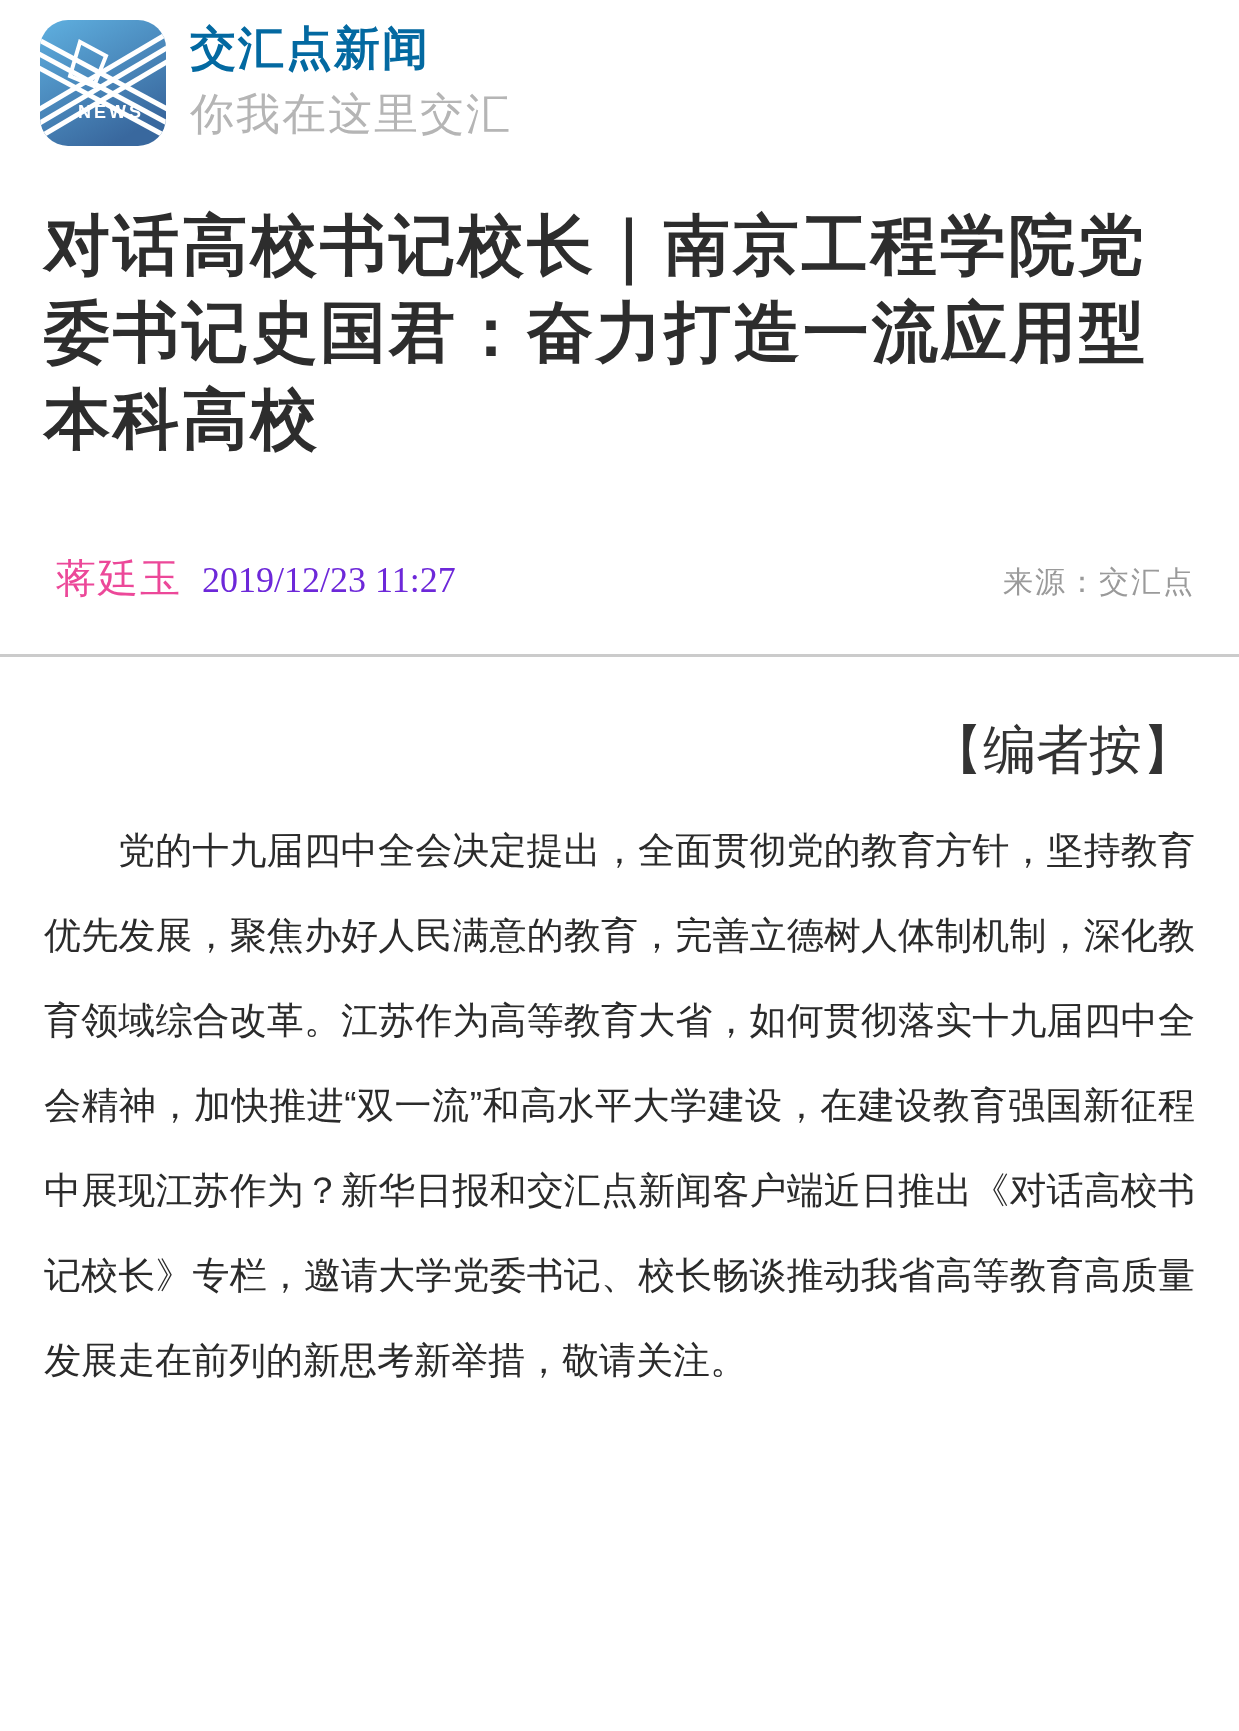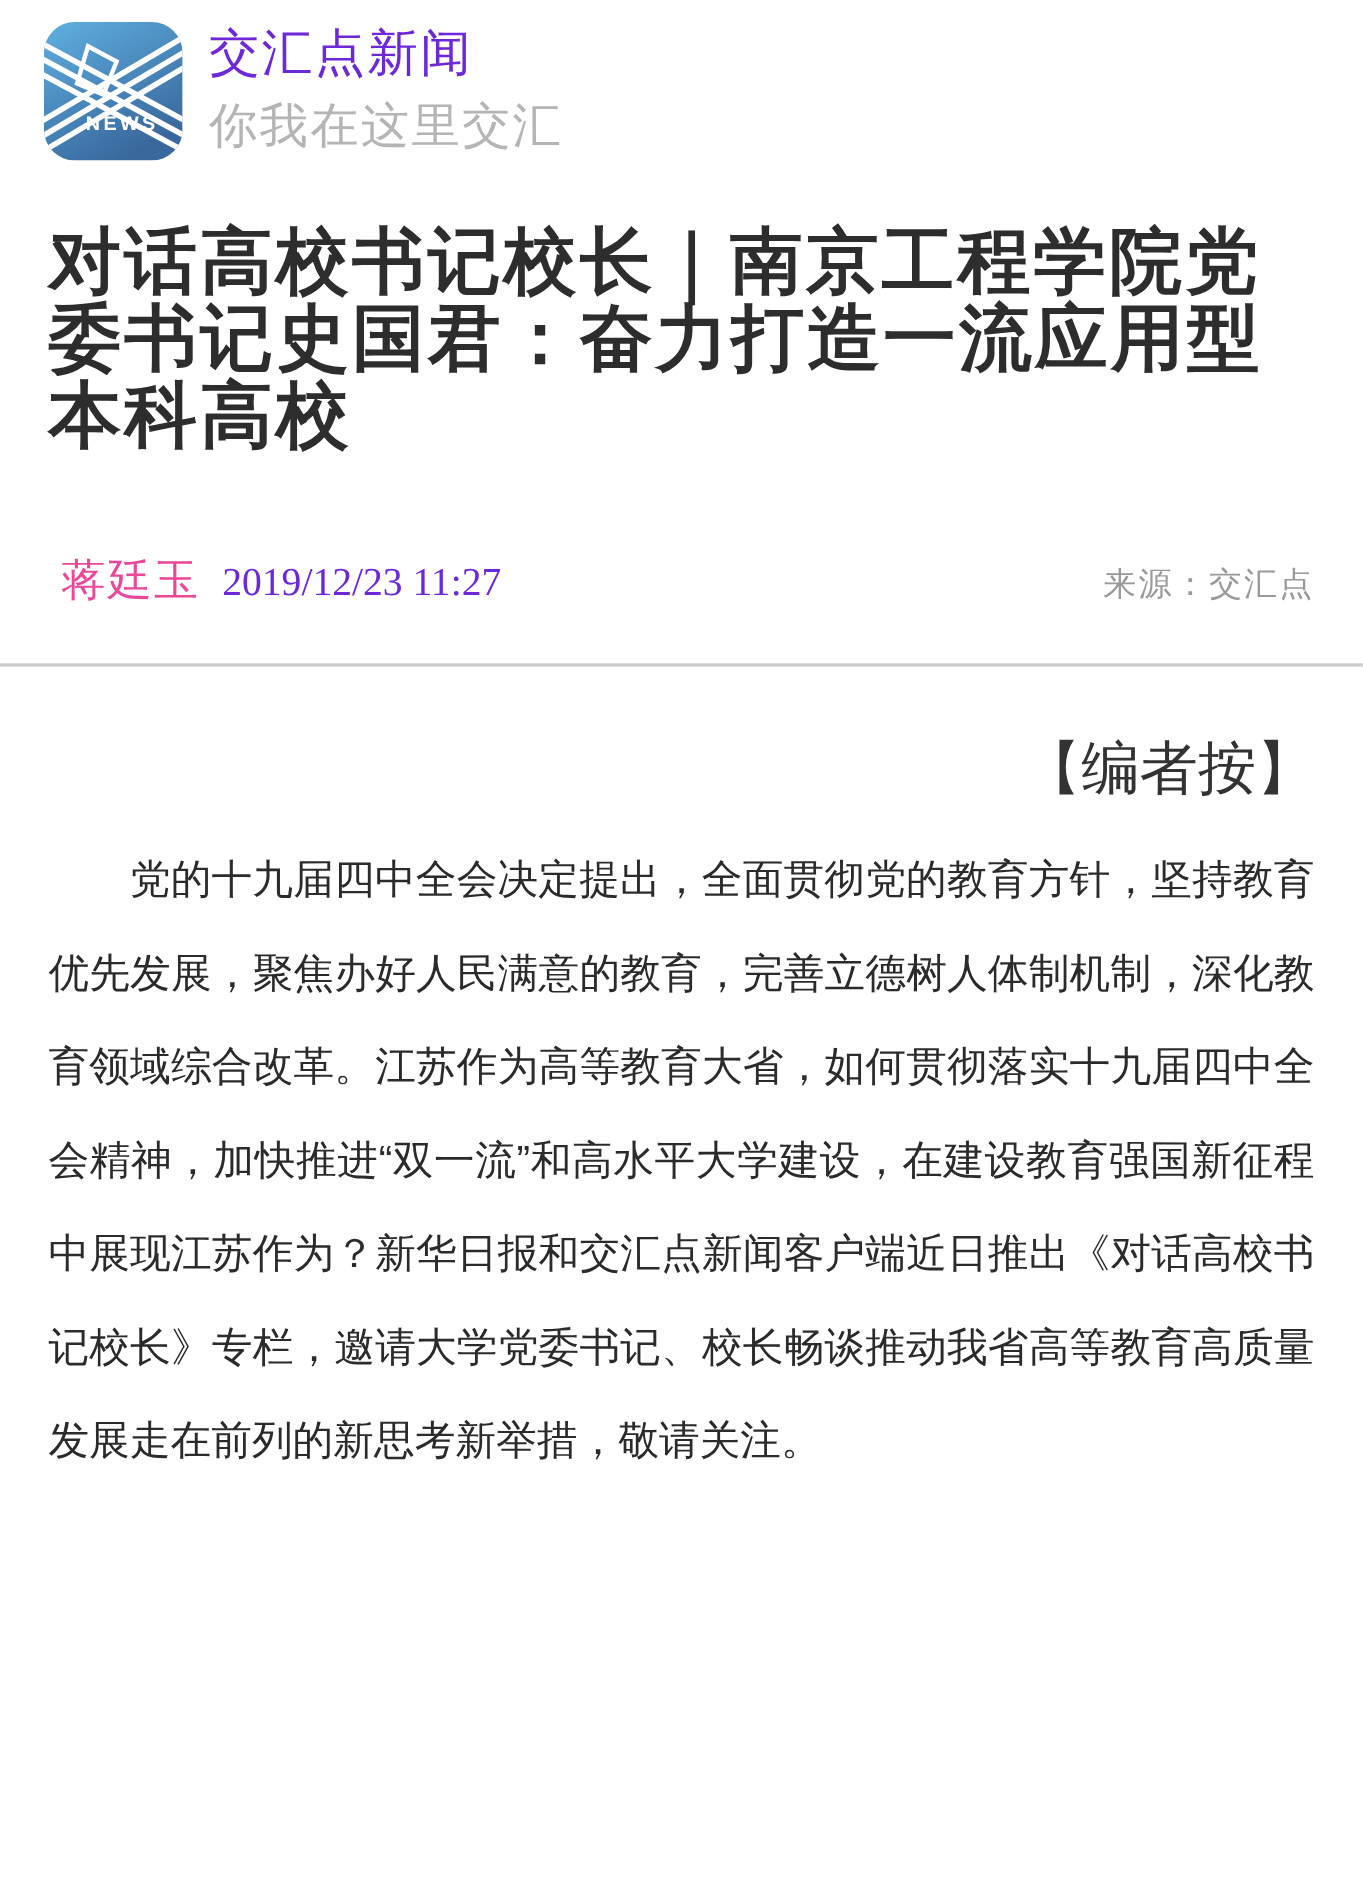--- a/index.html
+++ b/index.html
@@ -17,23 +17,24 @@
     padding: 20px 40px 0 40px;
   }
   .app-icon {
     width: 126px;
     height: 126px;
     flex: 0 0 auto;
   }
   .header-texts { margin-left: 24px; }
   .app-name {
     font-size: 46px;
-    color: #6d28d9;
+    color: #0369a1;
     line-height: 1.15;
     letter-spacing: 2px;
+    font-weight: bold;
   }
   .tagline {
     margin-top: 10px;
     font-size: 44px;
     color: #b5b5b5;
     letter-spacing: 2px;
   }
   .open-btn {
     margin-left: auto;
     width: 188px;
@@ -49,21 +50,21 @@
     justify-content: center;
     cursor: pointer;
     letter-spacing: 2px;
   }
 
   
   .title {
     margin: 56px 44px 0 44px;
     font-size: 66px;
     font-weight: 700;
-    line-height: 70px;
+    line-height: 87px;
     letter-spacing: 3px;
     color: #2d2d2d;
   }
 
   
   .meta {
     margin: 88px 44px 0 44px;
     display: flex;
     align-items: baseline;
   }

